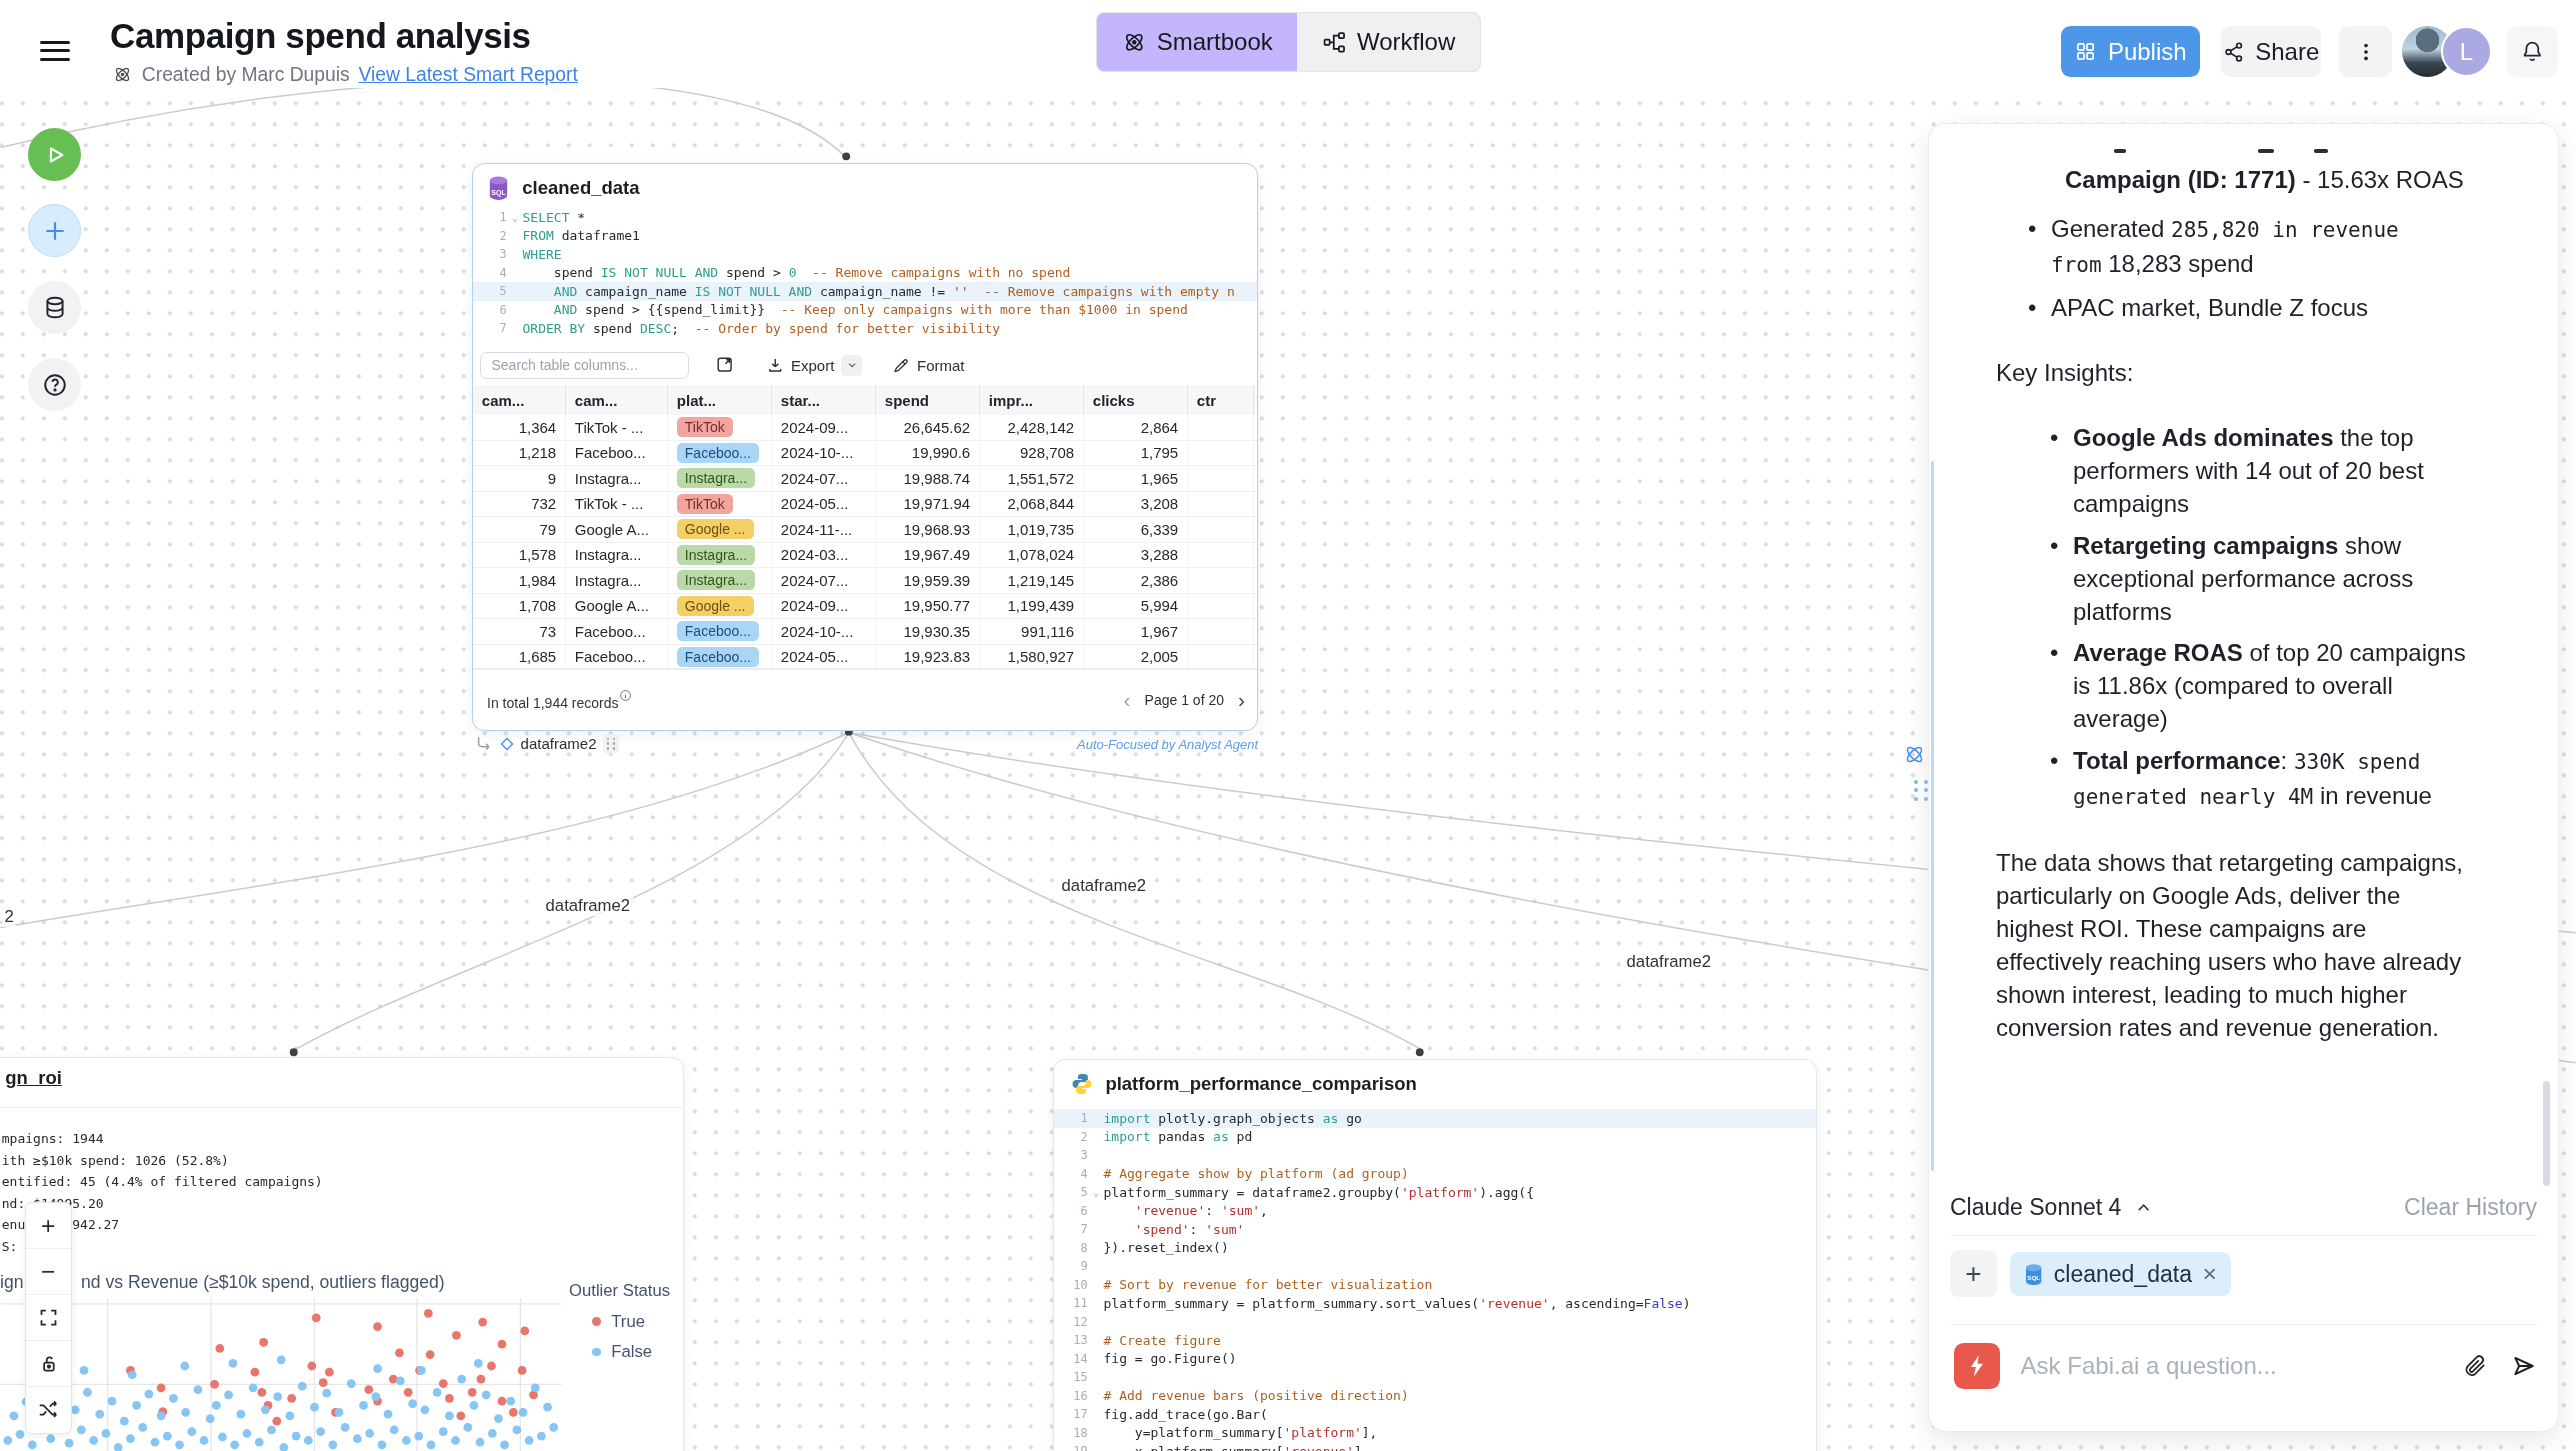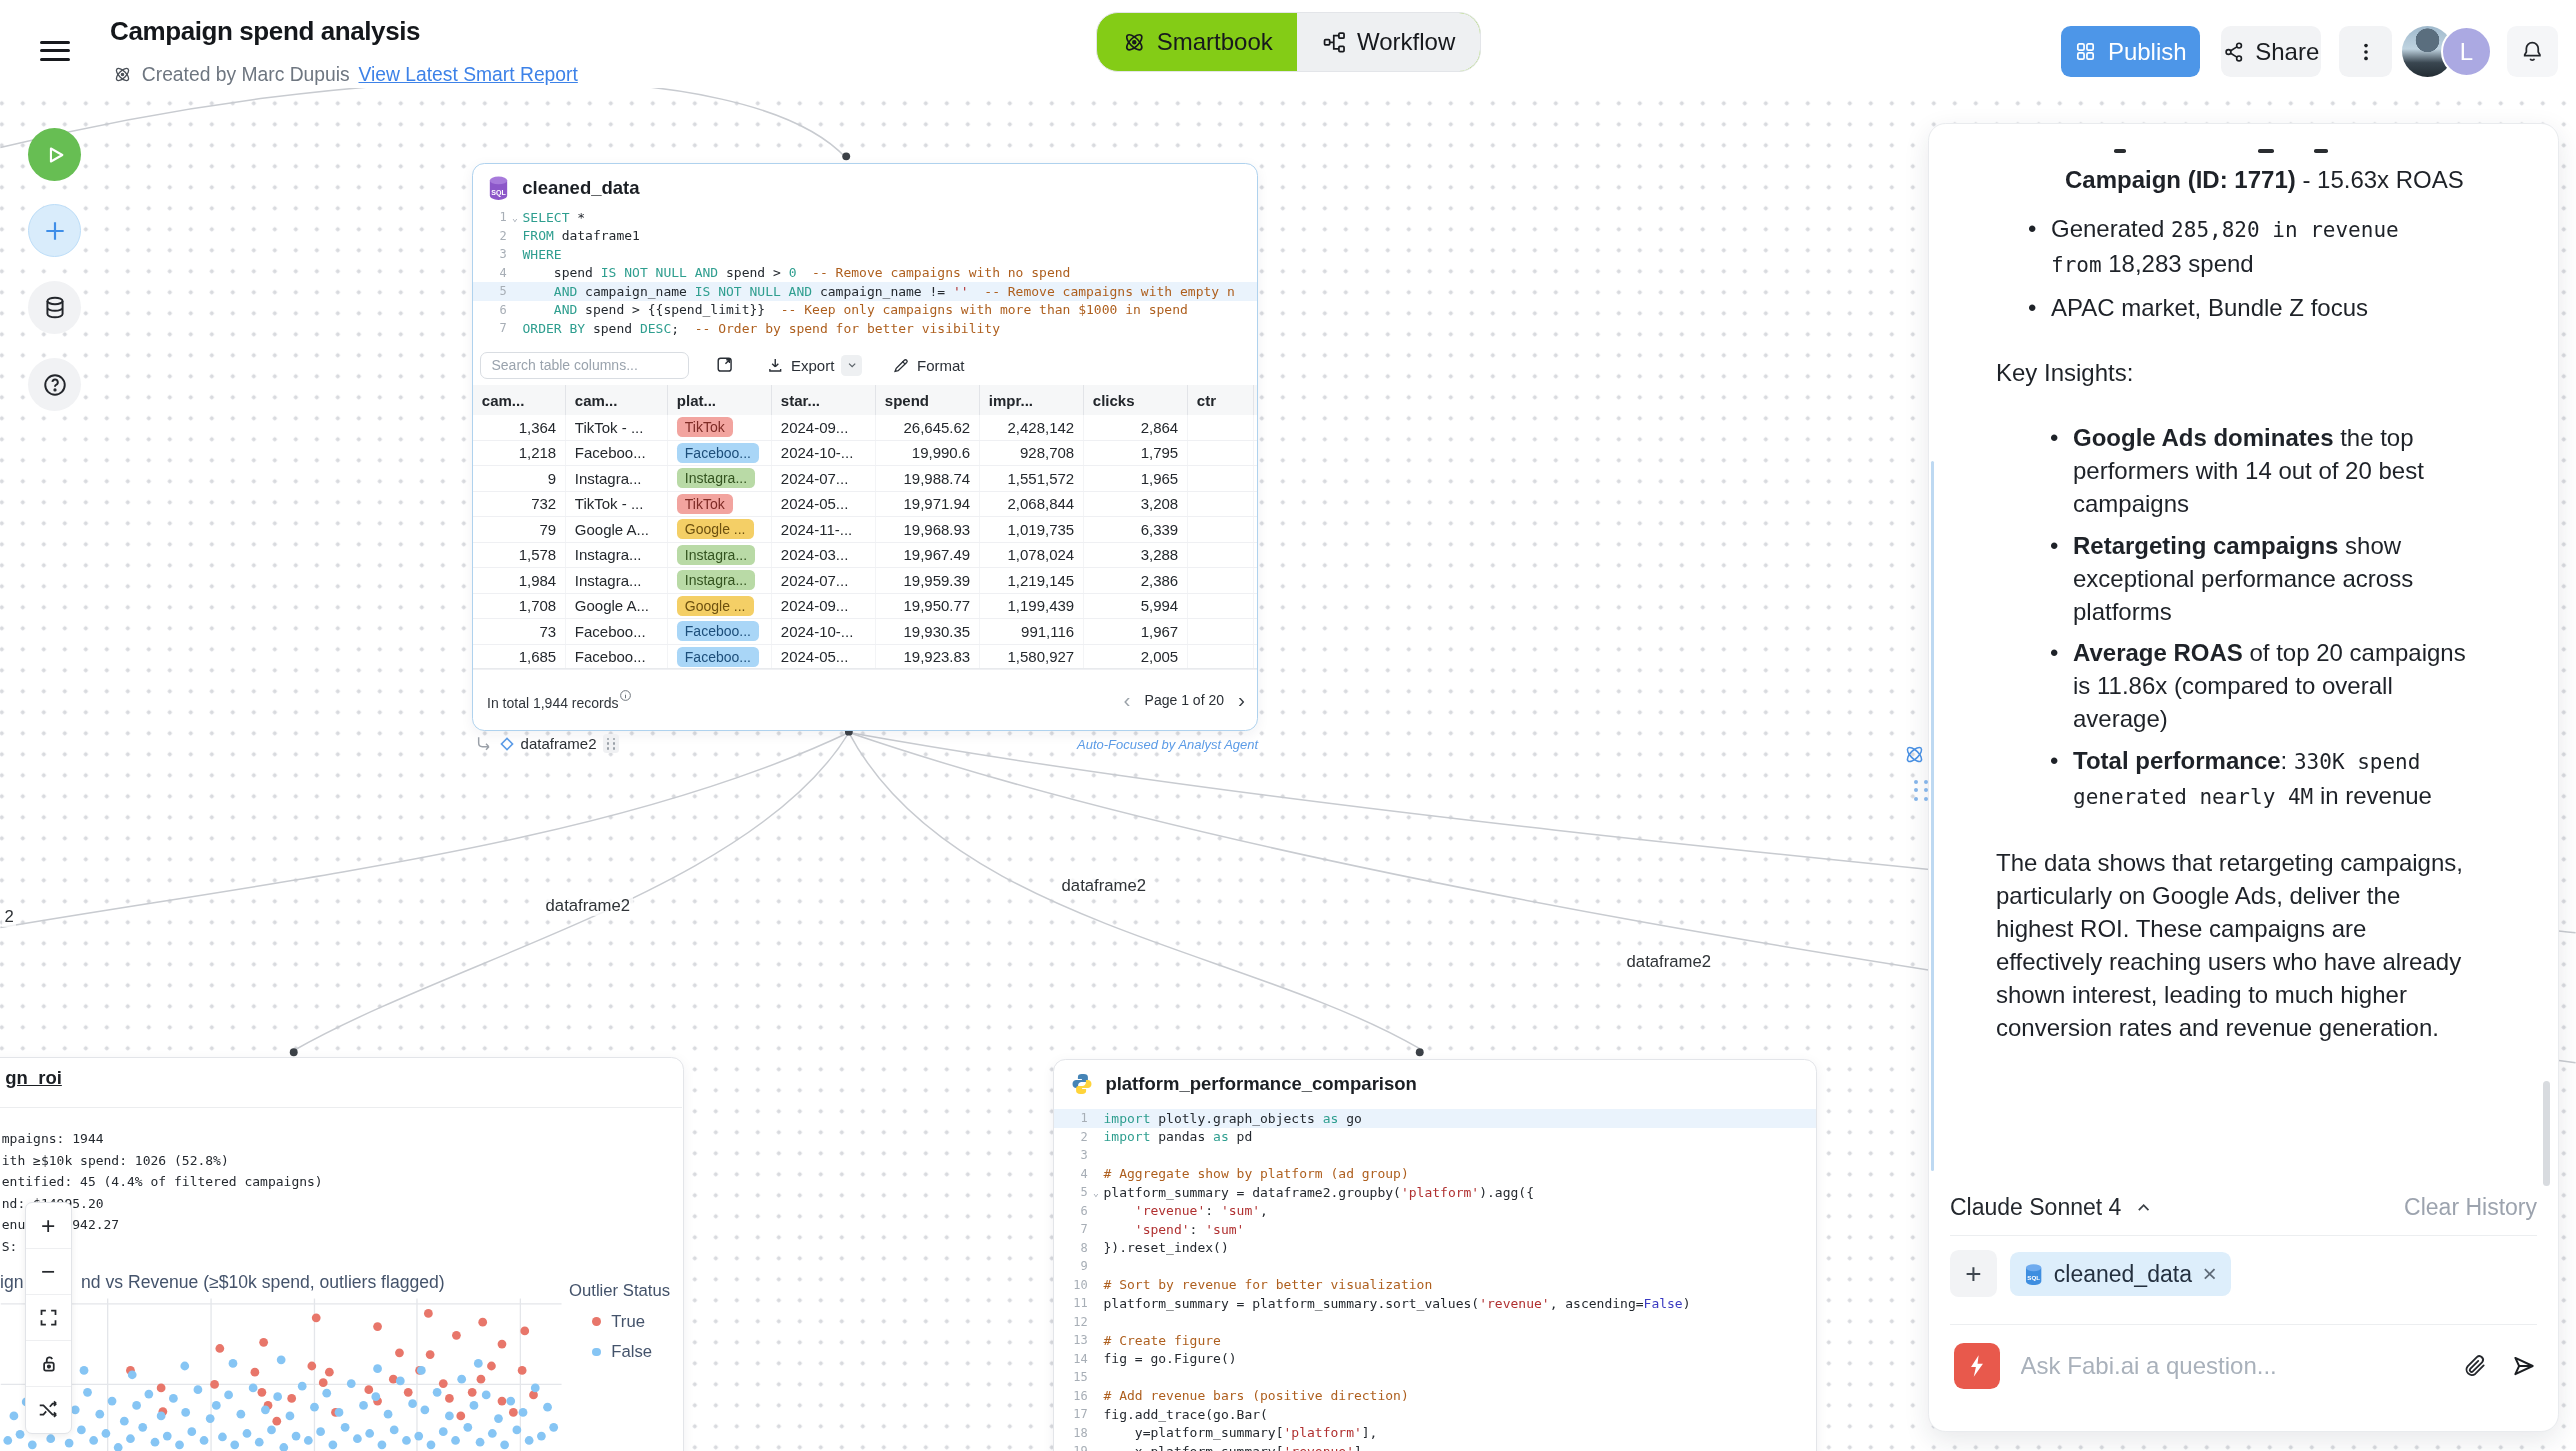--- a/index.html
+++ b/index.html
@@ -16,27 +16,27 @@
   .edge { fill:none; stroke:#C8CBD0; stroke-width:1.7px; }
   .port { fill:#3C4147; }
 
   .edge-label { position:absolute; z-index:3; font-size:16.7px; color:#2F3337;
     background:rgba(255,255,255,.75); padding:0 2.6px; white-space:nowrap; }
 
   
   #topbar { position:absolute; left:0; top:0; width:2576px; height:88px; background:#fff; z-index:20; }
   #menu-btn { position:absolute; left:40px; top:41px; width:30px; height:23px; cursor:pointer; }
   #menu-btn span { display:block; height:3.1px; background:#17191D; border-radius:1.8px; margin-bottom:5.3px; }
-  #page-title { position:absolute; left:110px; top:16px; font-size:26px; font-weight:600; color:#14171B; letter-spacing:-0.4px; }
+  #page-title { position:absolute; left:110px; top:16px; font-size:35px; font-weight:600; color:#14171B; letter-spacing:-0.4px; }
   #subrow { position:absolute; left:112px; top:63px; height:23px; display:flex; align-items:center; gap:8.8px; }
   #creator { font-size:19.3px; color:#6E7680; }
   #smart-report-link { font-size:19.3px; color:#3D82E8; text-decoration:underline; cursor:pointer; }
 
   #tabs { position:absolute; left:1096px; top:12.3px; height:60px; display:flex; border:1.3px solid #E3E5E9;
-    border-radius:22px; background:#84cc16; overflow:hidden; z-index:21; }
+    border-radius:8px; background:#c4b5fd; overflow:hidden; z-index:21; }
   .tab { display:flex; align-items:center; gap:10.5px; padding:0 24.6px; font-size:24px; font-weight:500; color:#17191D; cursor:pointer; }
   .tab.sel { background:#EEF0F2; }
 
   .topbtn { position:absolute; top:26px; height:51px; border-radius:9.7px; display:flex; align-items:center;
     justify-content:center; gap:10.5px; font-size:24px; cursor:pointer; z-index:21; }
   #publish-btn { left:2061px; width:139px; background:#4D96E8; color:#fff; font-weight:500; }
   #share-btn { left:2221px; width:100px; background:#F2F3F5; color:#1B1E22; }
   #more-btn { left:2339px; width:53px; background:#F2F3F5; color:#1B1E22; font-weight:700; letter-spacing:0; }
   #bell-btn { left:2507px; width:51px; background:#F5F6F8; }
   .avatar { position:absolute; top:26px; width:51px; height:51px; border-radius:50%; z-index:21; }

